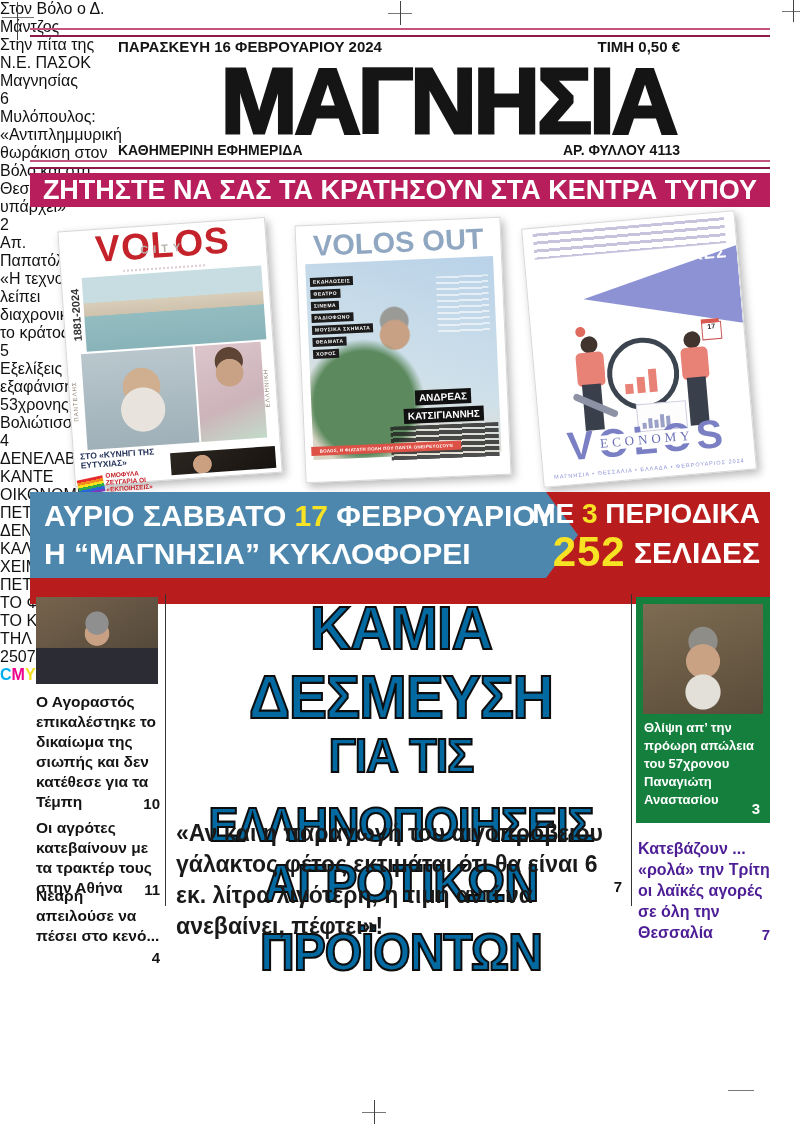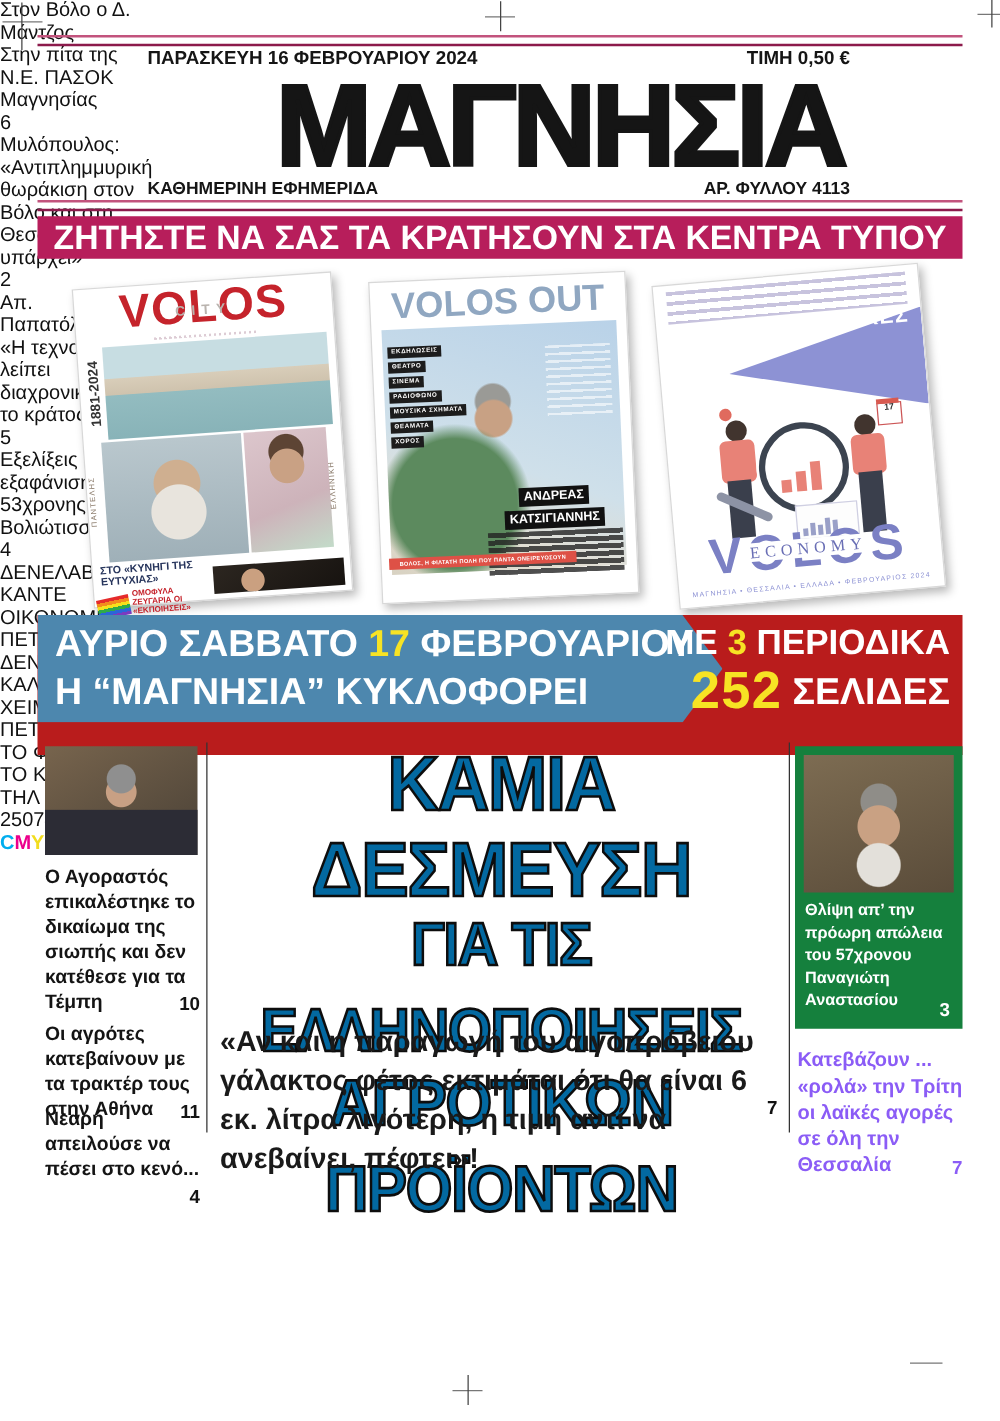--- a/index.html
+++ b/index.html
@@ -150,21 +150,21 @@
         color:#fff;}
   .obit-photo{position:absolute;left:7px;top:7px;right:7px;height:110px;
      background:radial-gradient(circle at 50% 80%,#e3e0da 0 16%,transparent 17%),
                 radial-gradient(circle at 50% 52%,#c9a183 0 20%,transparent 21%),
                 radial-gradient(circle at 50% 34%,#8f8d88 0 15%,transparent 16%),
                 linear-gradient(160deg,#7d6c52,#5a4c3a);}
   .obit-text{position:absolute;left:8px;top:122px;right:8px;font-size:13px;line-height:18px;
              font-weight:bold;}
   .obit-page{position:absolute;right:10px;bottom:6px;font-size:15px;font-weight:bold;}
   .ritem{position:absolute;left:638px;top:838px;width:132px;font-weight:bold;font-size:16px;
-         line-height:21px;color:#8b5cf6;}
+         line-height:21px;color:#4c1d95;}
 
   
   .bphoto{position:absolute;top:915px;height:88px;}
   .bp1{left:36px;width:114px;
      background:radial-gradient(circle at 50% 30%,#6d5a44 0 11%,transparent 12%),
                 radial-gradient(circle at 50% 44%,#caa librar;background-color:transparent;
      background:radial-gradient(circle at 50% 28%,#6d5a44 0 12%,transparent 13%),
                 radial-gradient(circle at 50% 44%,#caa487 0 15%,transparent 16%),
                 linear-gradient(180deg,transparent 60%,#272733 61%),
                 linear-gradient(150deg,#9a9c9e,#76797c);}

